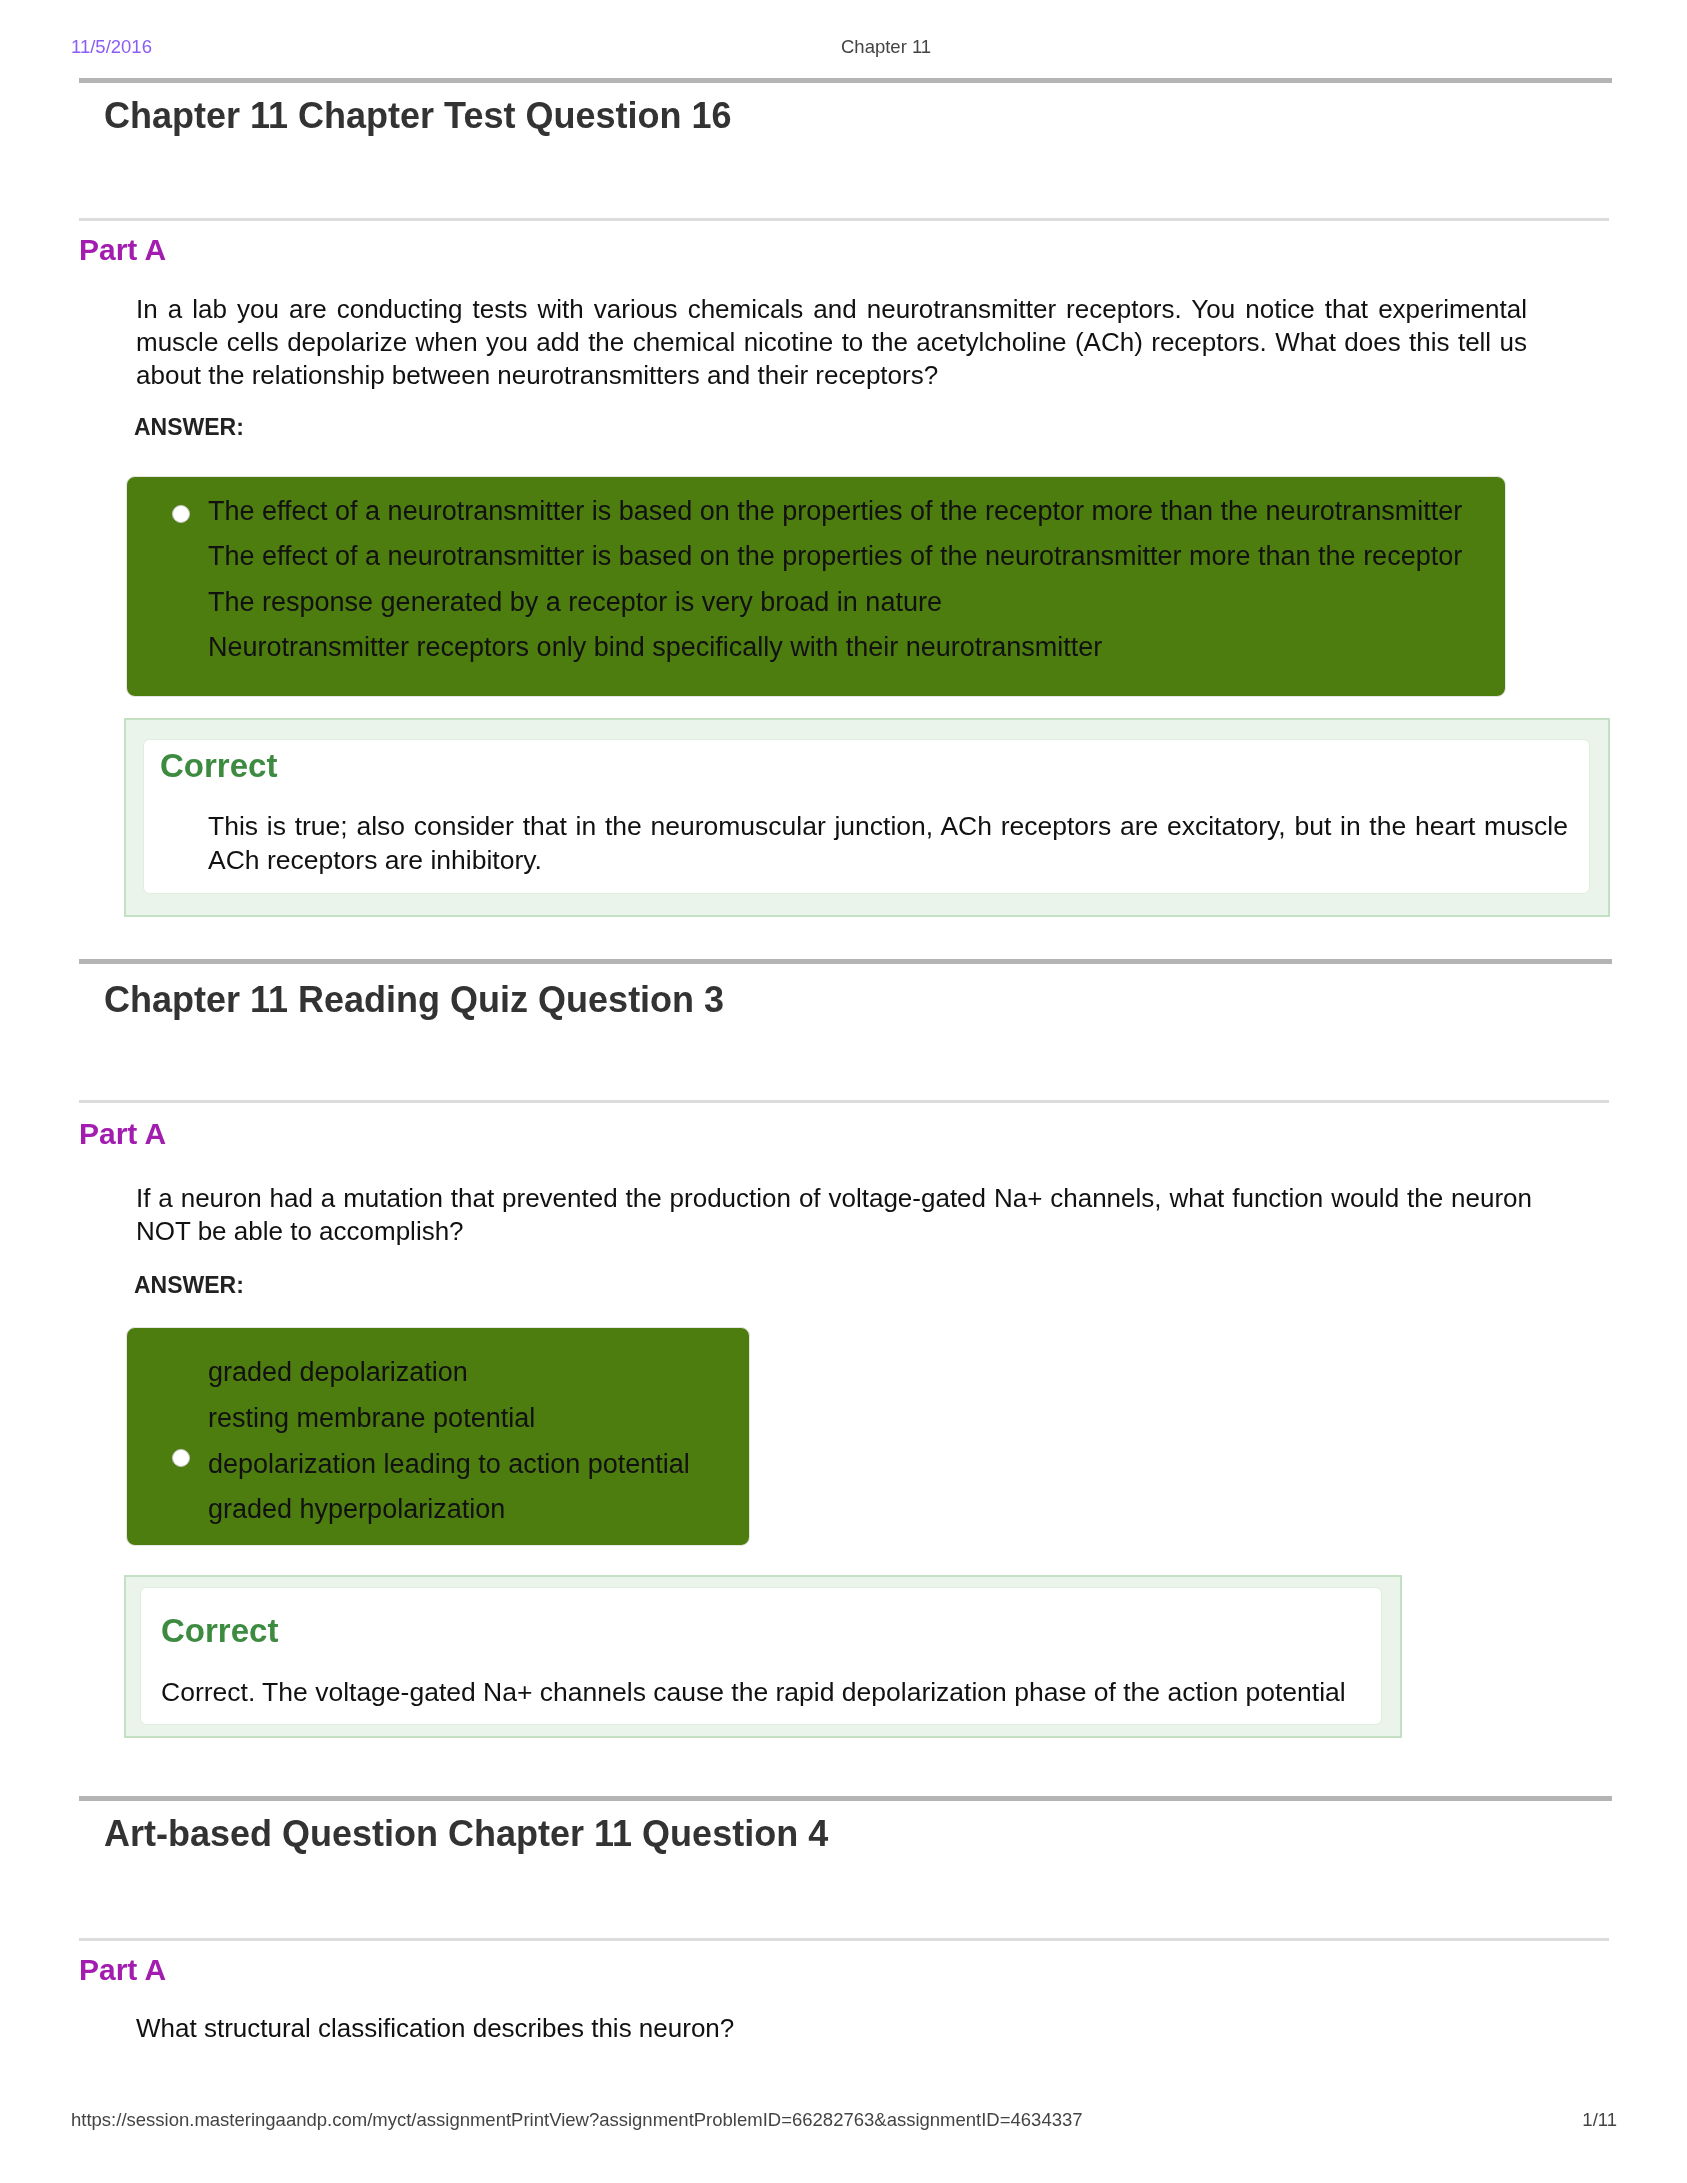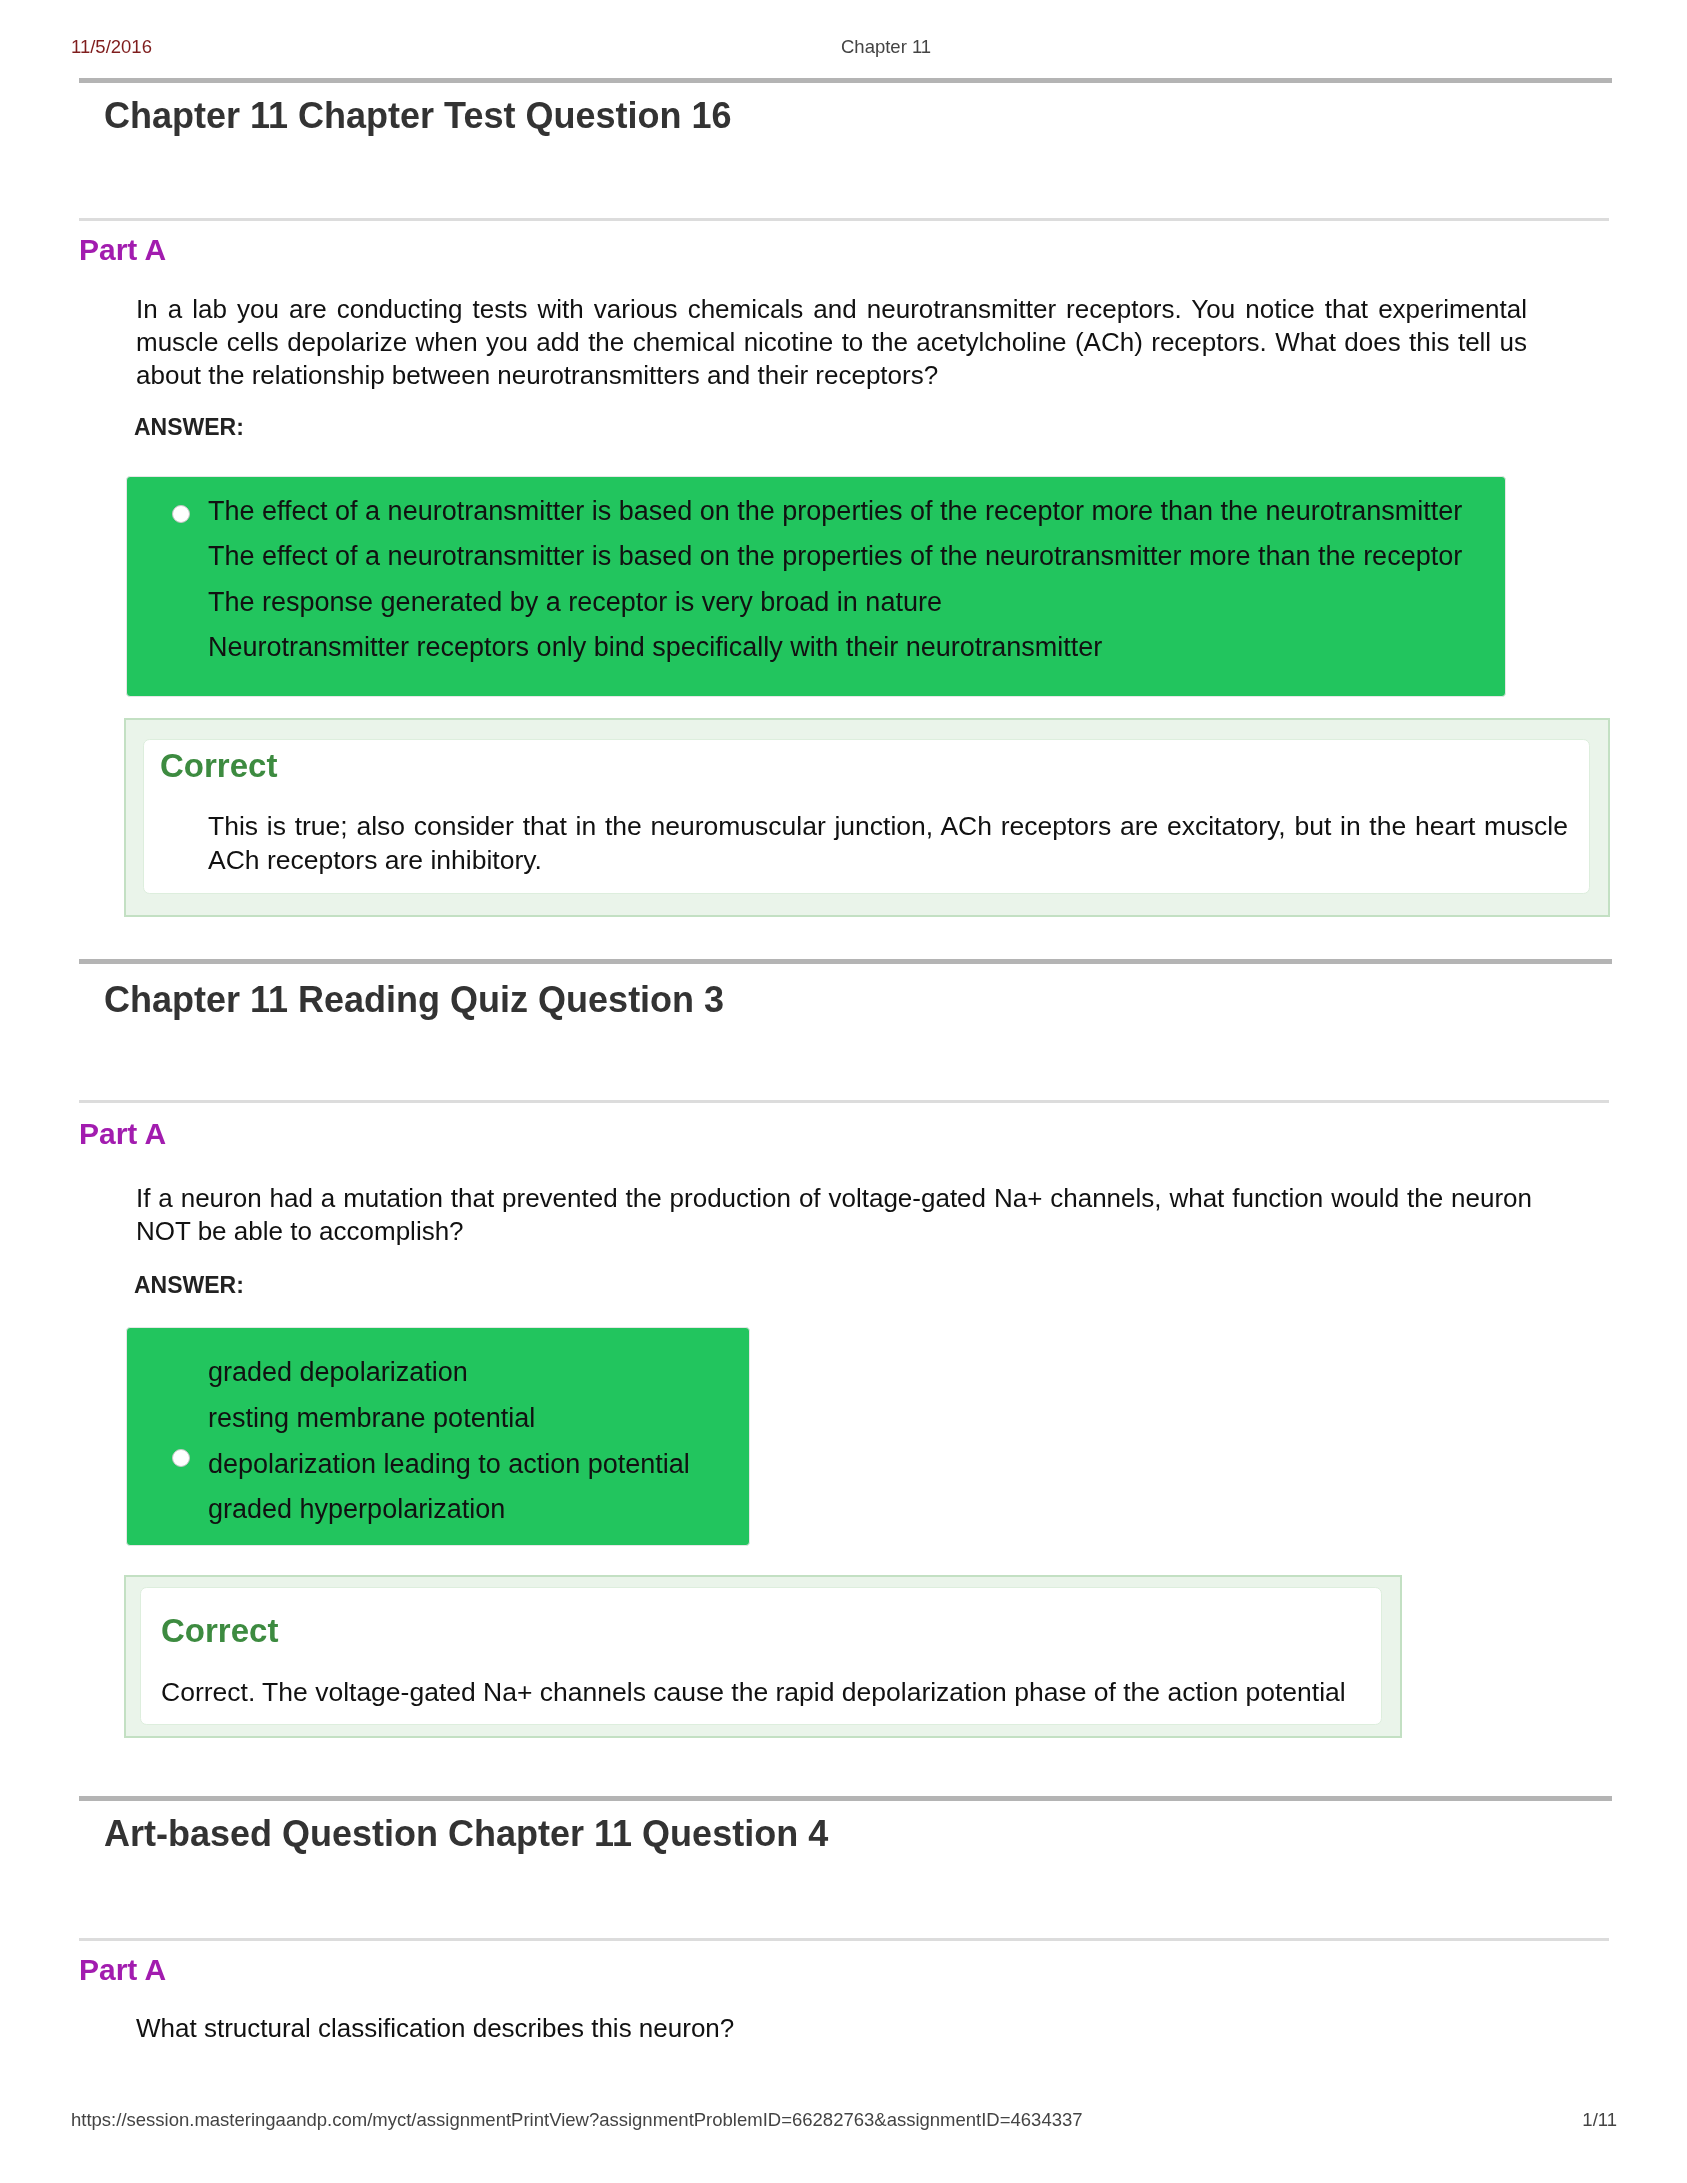--- a/index.html
+++ b/index.html
@@ -1,26 +1,26 @@
 <!DOCTYPE html>
 <html style="font-size:10.6px"><head>
 <meta charset="utf-8">
 <style>
   html,body{margin:0;padding:0;background:#ffffff;}
   body{width:1687px;height:2183px;font-family:"Liberation Sans",sans-serif;color:#000;overflow:hidden;}
   .page{position:relative;width:1687px;height:2183px;}
-  .hdrdate{position:absolute;top:36px;left:71px;font-size:18.5px;color:#7f1d1d;}
+  .hdrdate{position:absolute;top:36px;left:71px;font-size:18.5px;color:#8b5cf6;}
   .hdrtitle{position:absolute;top:36px;left:841px;font-size:18.5px;color:#444;}
   .rule-thick{position:absolute;left:79px;width:1533px;height:4.6px;background:#b4b4b4;}
   .rule-thin{position:absolute;left:79px;width:1530px;height:2.6px;background:#dcdcdc;}
   .qtitle{position:absolute;left:104px;font-size:36px;font-weight:bold;color:#333;}
   .partlabel{position:absolute;left:79px;font-size:30px;font-weight:bold;color:#a21caf;}
   .qtext{position:absolute;left:136px;font-size:26px;line-height:33px;color:#111;text-align:justify;}
   .answord{position:absolute;left:134px;font-size:23px;font-weight:bold;color:#222;}
-  .optbox{position:absolute;border:1.3px solid #e6e6e6;border-radius:4px;background:#22c55e;}
+  .optbox{position:absolute;border:1.3px solid #e6e6e6;border-radius:9px;background:#4d7c0f;}
   .opt{position:absolute;font-size:27px;line-height:30px;color:#111;white-space:nowrap;}
   .radio{position:absolute;width:16px;height:16px;border:1.3px solid #c4c4c4;border-radius:50%;background:#fff;}
   .greenouter{position:absolute;border:2px solid #c3e0c3;border-radius:0;background:#eaf4ea;}
   .greeninner{position:absolute;border:1.3px solid #ddeedd;border-radius:6.6px;background:#ffffff;}
   .correctlbl{position:absolute;font-size:33px;font-weight:bold;color:#3d8b40;}
   .correcttxt{position:absolute;font-size:26.5px;line-height:34px;color:#111;text-align:justify;}
   .footurl{position:absolute;top:2109px;left:71px;font-size:18.5px;color:#444;}
   .footpg{position:absolute;top:2109px;left:1475px;width:142px;text-align:right;font-size:18.5px;color:#444;}
 </style>
 </head>

